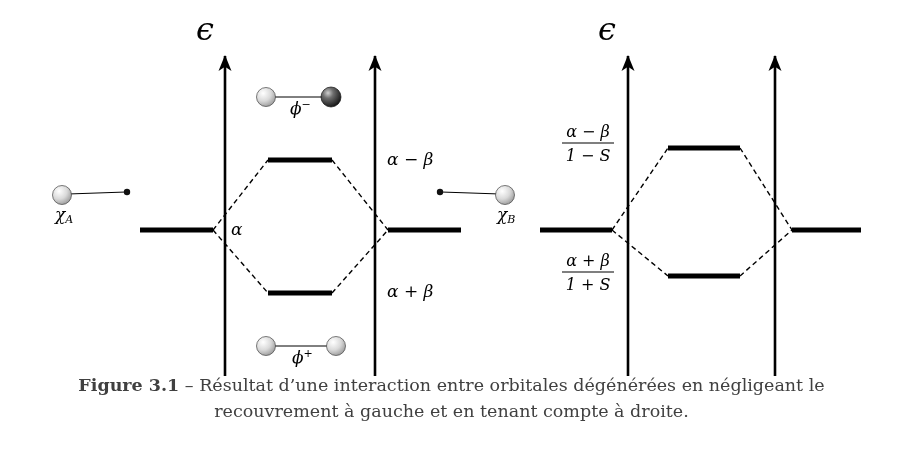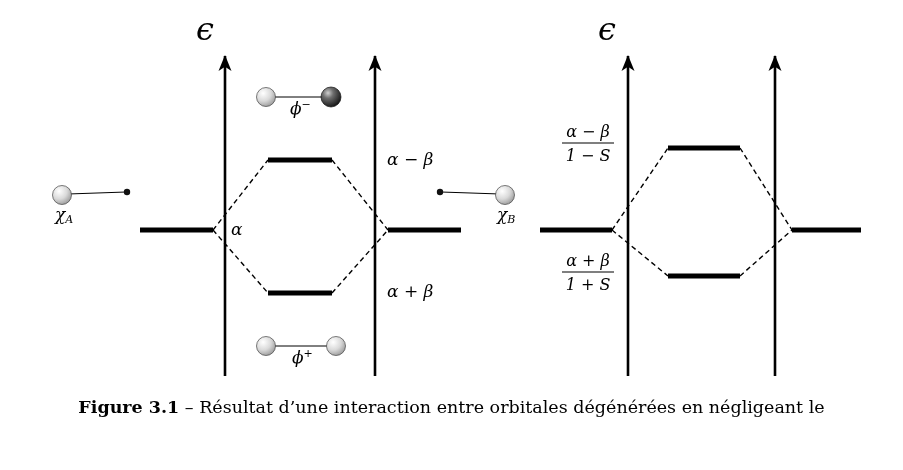--- a/index.html
+++ b/index.html
@@ -33,26 +33,26 @@
     font-family: "DejaVu Serif", serif;
     font-style: italic;
     font-size: 32px;
     fill: #000000;
   }
   .sub { font-size: 11px; }
   .sup { font-size: 11px; }
   .caption {
     position: absolute;
     left: 0;
-    top: 394px;
+    top: 372px;
     width: 100%;
     text-align: center;
     font-family: "DejaVu Serif", serif;
     font-size: 17.5px;
-    color: #000000;
+    color: #404040;
     line-height: 26px;
   }
   .caption .bold { font-weight: 700; }
   .caption span { white-space: pre-wrap; }
 </style>
 </head>
 <body>
 
 <div class="page">
   <svg width="903" height="392" viewBox="0 0 903 392">
@@ -148,14 +148,15 @@
       <g>
         <text class="frac" x="588" y="266" text-anchor="middle">α + β</text>
         <line class="fracbar" x1="562" y1="272" x2="614" y2="272"></line>
         <text class="frac" x="588" y="290" text-anchor="middle">1 + S</text>
       </g>
     </g>
   </svg>
 
   <div class="caption">
     <div><span class="bold">Figure 3.1</span><span> – Résultat d’une interaction entre orbitales dégénérées en négligeant le</span></div>
+    <div>recouvrement à gauche et en tenant compte à droite.</div>
   </div>
 </div>
 
 </body></html>

